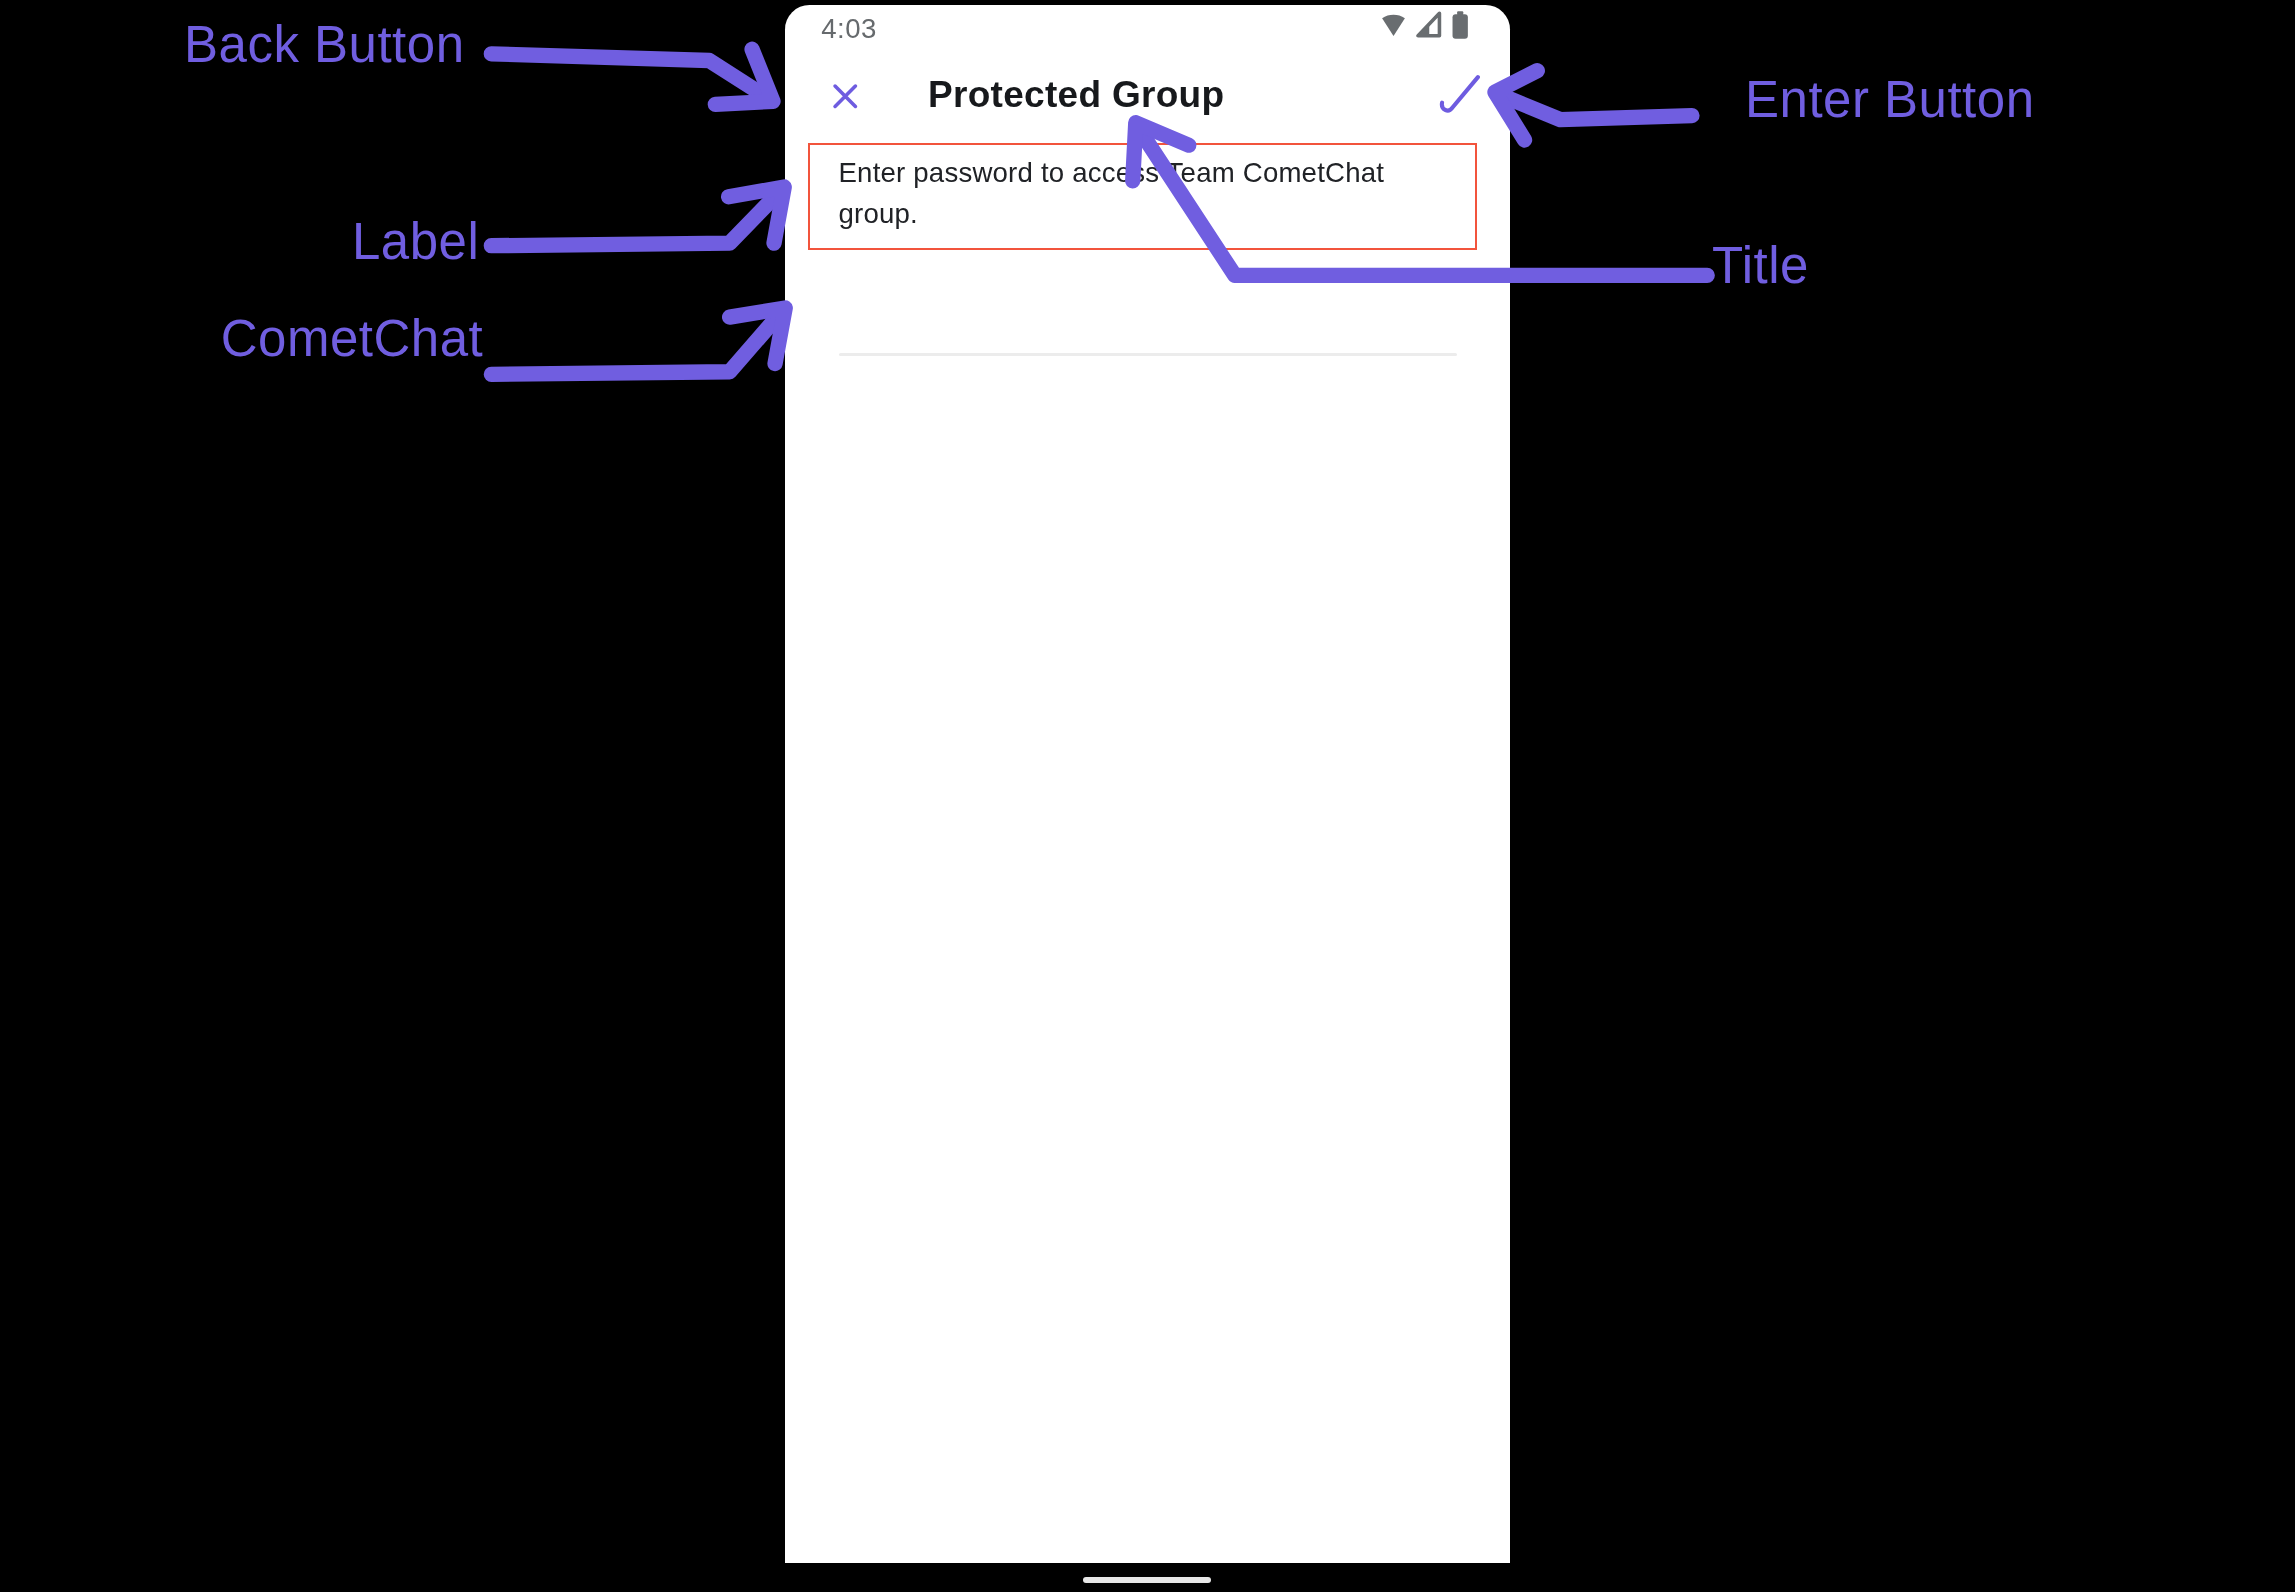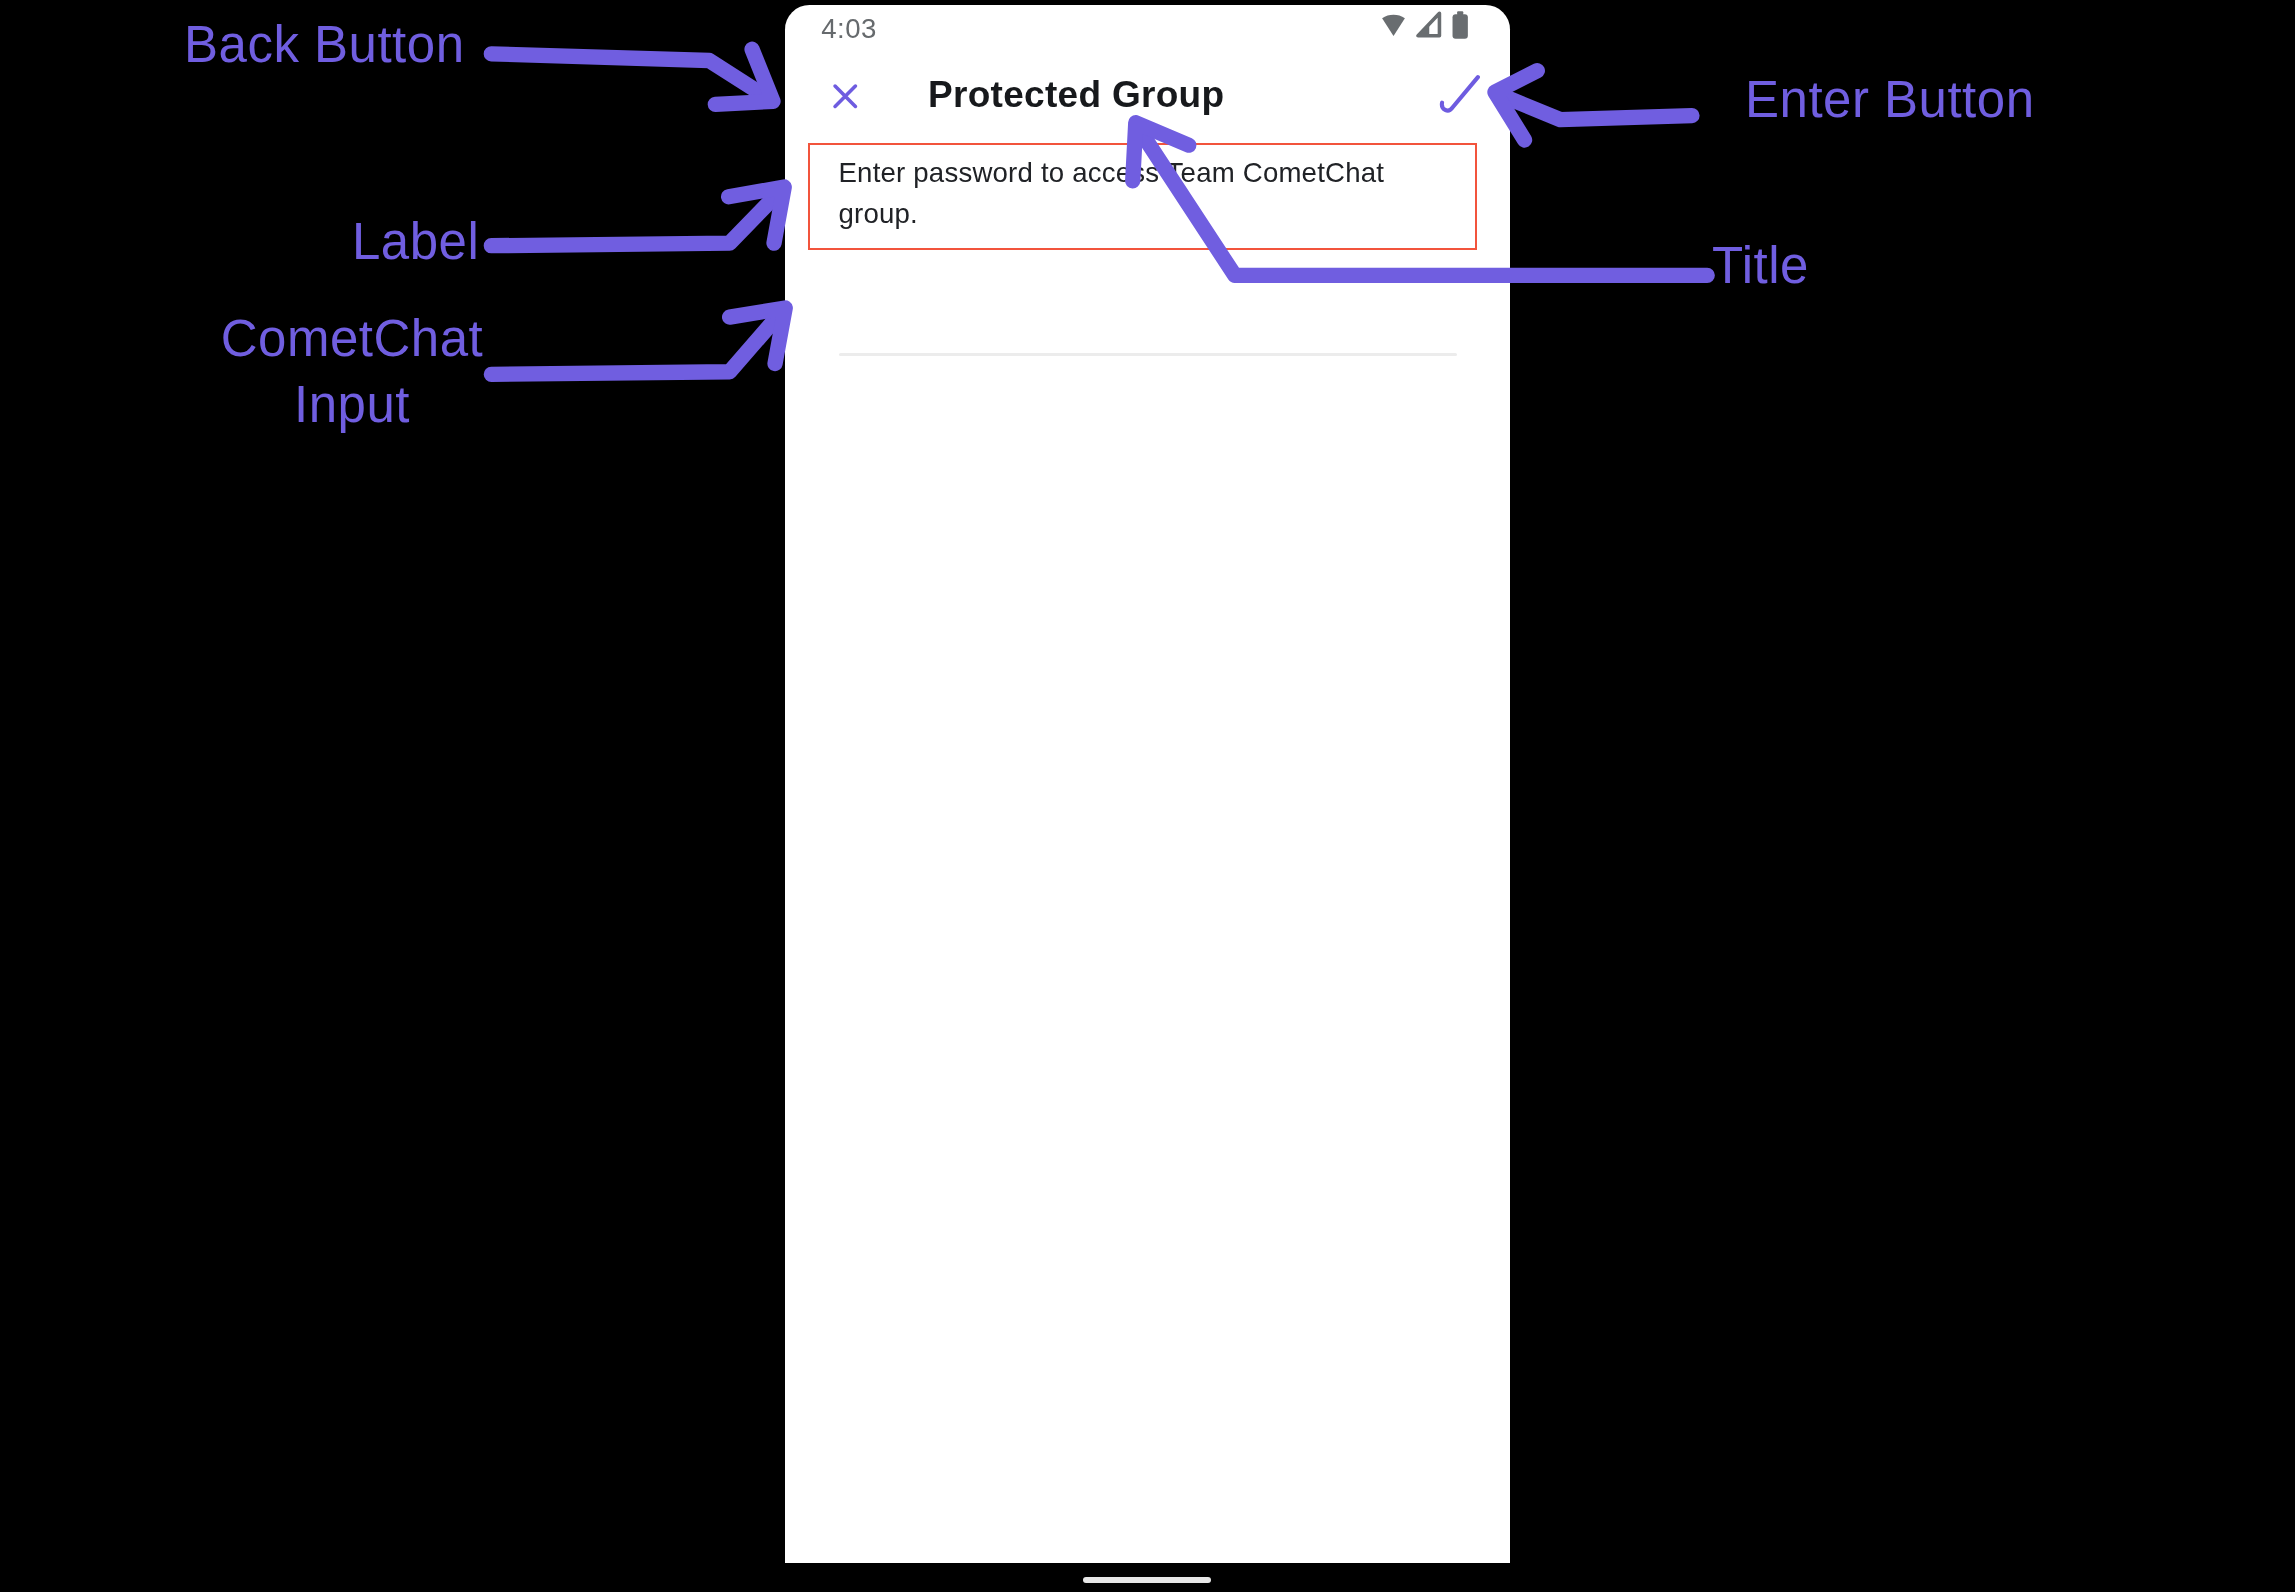--- a/index.html
+++ b/index.html
@@ -112,21 +112,20 @@
   </div>
 
   <div class="ann" style="left:184px;top:19.4px;">Back Button</div>
 
   <div class="ann" style="left:1745px;top:74px;">Enter Button</div>
 
   <div class="ann" style="left:352px;top:216px;">Label</div>
 
   <div class="ann ann-center" style="left:186px;top:306px;width:332px;">
     <div>CometChat</div>
-    <div>Input</div>
   </div>
 
   <div class="ann" style="left:1712px;top:240px;text-align:center;">Title</div>
 
   <svg class="arrows" viewBox="0 0 4498 3121">
     <g stroke="#705ee0" stroke-width="30" fill="none" stroke-linecap="round" stroke-linejoin="round">
 
       <g>
         <polyline points="963,105 1390,118 1512,196"></polyline>
         <polyline points="1474,96 1515,198 1402,204"></polyline>

